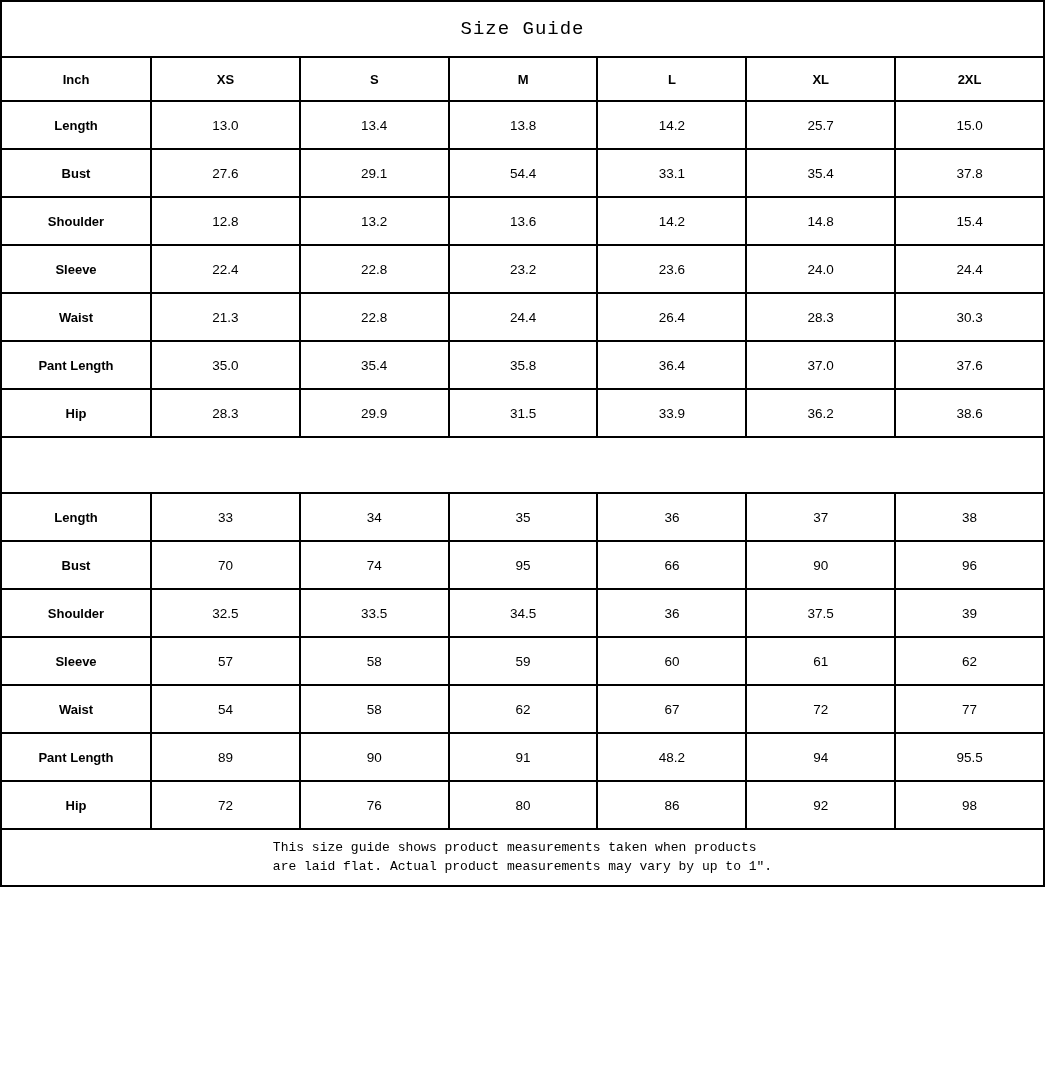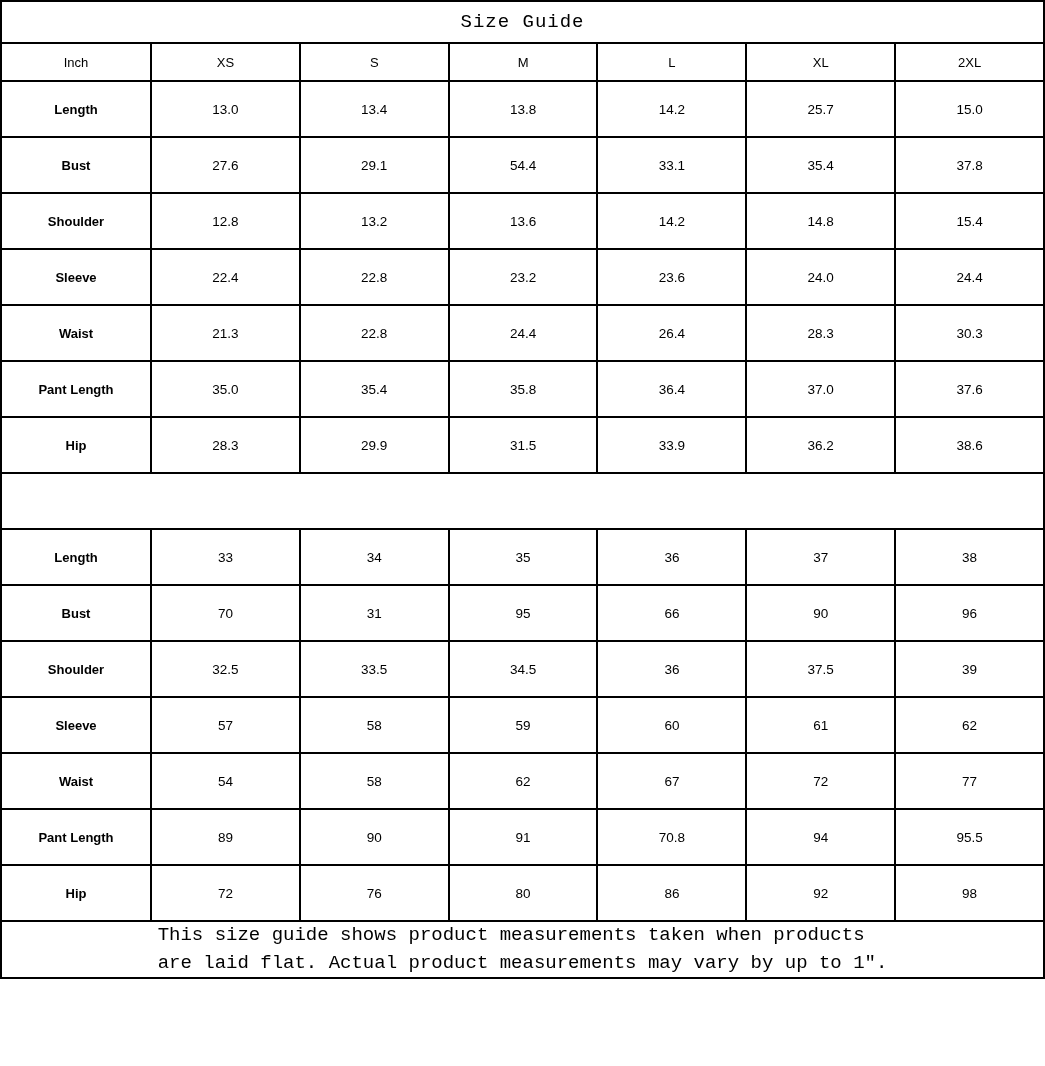--- a/index.html
+++ b/index.html
@@ -21,45 +21,45 @@
     background: #ffffff;
   }
   td, th {
     border: 2px solid #000000;
     text-align: center;
     vertical-align: middle;
     color: #000000;
     overflow: hidden;
   }
   .title-cell {
-    height: 42px;
+    height: 56px;
     font-family: "Liberation Mono", "DejaVu Sans Mono", monospace;
     font-size: 19px;
     font-weight: normal;
     letter-spacing: 1px;
   }
   .header-row th {
-    height: 38px;
-    font-weight: normal;
+    height: 44px;
+    font-weight: bold;
     font-size: 13px;
   }
-  .data-row { height: 56px; }
+  .data-row { height: 48px; }
   .label-cell {
     font-weight: bold;
     font-size: 13px;
   }
   .value-cell {
     font-weight: normal;
     font-size: 13.5px;
   }
   .separator-cell { height: 56px; }
   .footer-cell {
     height: 57px;
     font-family: "Liberation Mono", "DejaVu Sans Mono", monospace;
-    font-size: 19px;
+    font-size: 13px;
     line-height: 1.45;
     text-align: center;
   }
   .footer-inner {
     display: inline-block;
     text-align: left;
   }
 </style>
 </head>
 <body>
@@ -159,21 +159,21 @@
           <td class="value-cell">33</td>
           <td class="value-cell">34</td>
           <td class="value-cell">35</td>
           <td class="value-cell">36</td>
           <td class="value-cell">37</td>
           <td class="value-cell">38</td>
         </tr>
         <tr class="data-row">
           <th class="label-cell">Bust</th>
           <td class="value-cell">70</td>
-          <td class="value-cell">31</td>
+          <td class="value-cell">74</td>
           <td class="value-cell">95</td>
           <td class="value-cell">66</td>
           <td class="value-cell">90</td>
           <td class="value-cell">96</td>
         </tr>
         <tr class="data-row">
           <th class="label-cell">Shoulder</th>
           <td class="value-cell">32.5</td>
           <td class="value-cell">33.5</td>
           <td class="value-cell">34.5</td>
@@ -197,21 +197,21 @@
           <td class="value-cell">62</td>
           <td class="value-cell">67</td>
           <td class="value-cell">72</td>
           <td class="value-cell">77</td>
         </tr>
         <tr class="data-row">
           <th class="label-cell">Pant Length</th>
           <td class="value-cell">89</td>
           <td class="value-cell">90</td>
           <td class="value-cell">91</td>
-          <td class="value-cell">70.8</td>
+          <td class="value-cell">48.2</td>
           <td class="value-cell">94</td>
           <td class="value-cell">95.5</td>
         </tr>
         <tr class="data-row">
           <th class="label-cell">Hip</th>
           <td class="value-cell">72</td>
           <td class="value-cell">76</td>
           <td class="value-cell">80</td>
           <td class="value-cell">86</td>
           <td class="value-cell">92</td>

